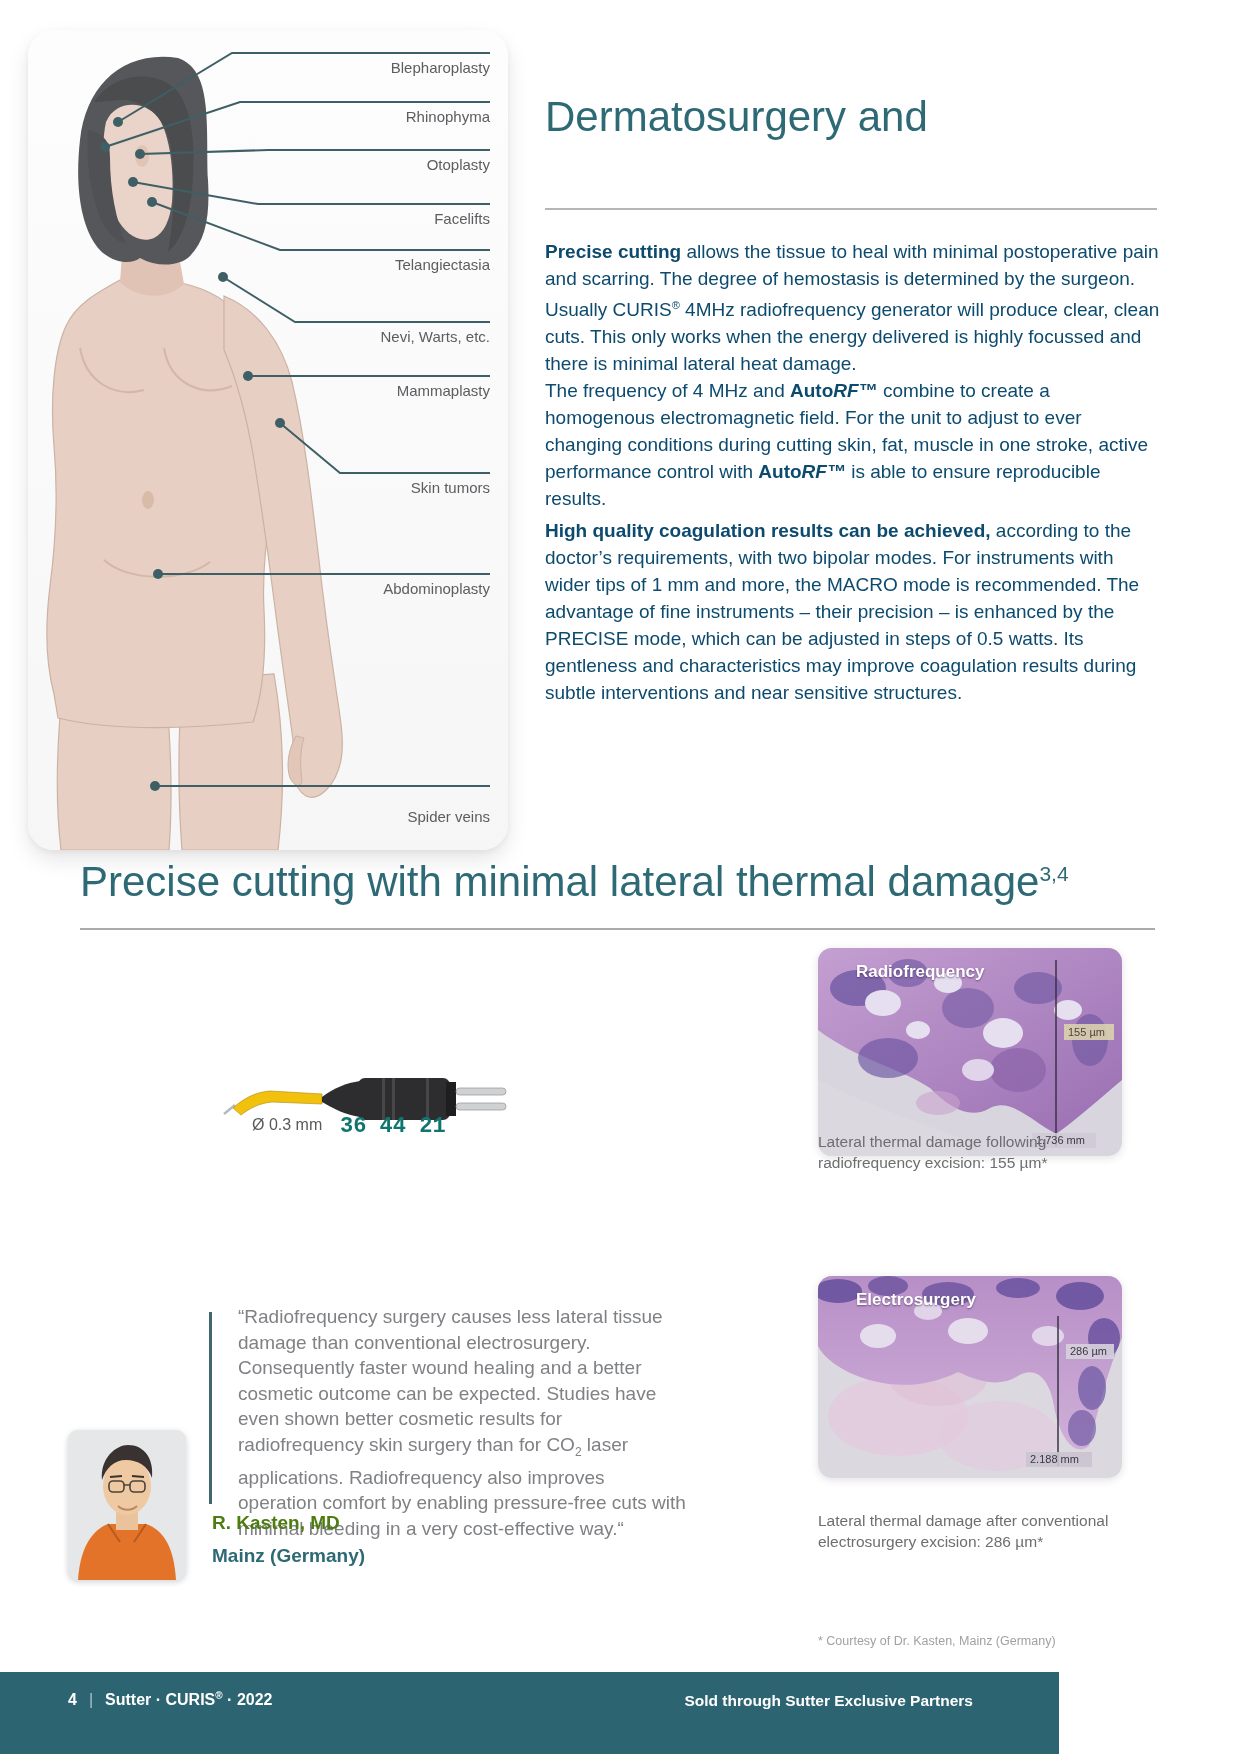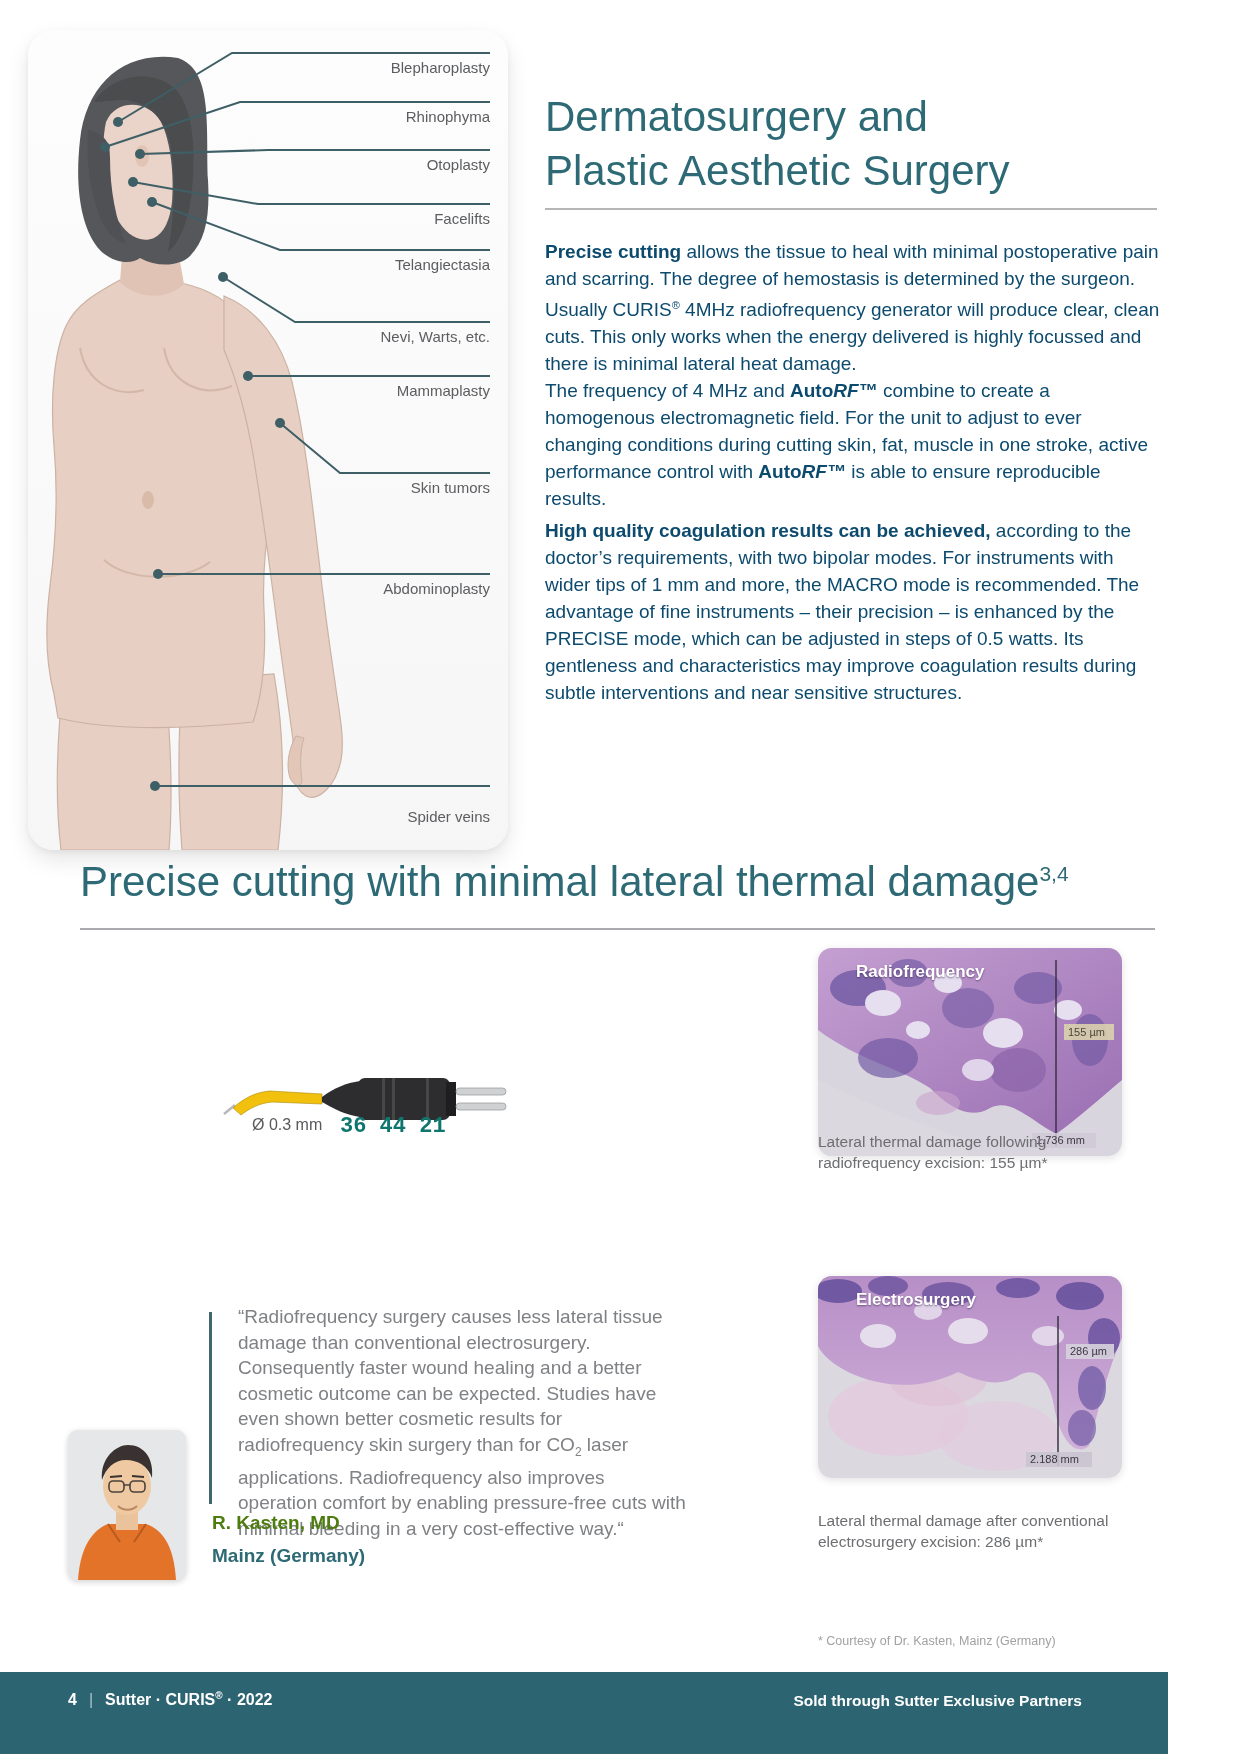--- a/index.html
+++ b/index.html
@@ -42,21 +42,21 @@
   .quote-text{left:238px;top:1304px;width:448px;font-size:19px;line-height:25.5px;color:#7f8184;}
   .quote-author{left:212px;top:1512px;font-size:19px;font-weight:bold;color:#4d7c0f;}
   .quote-loc{left:212px;top:1545px;font-size:19px;font-weight:bold;color:#2d6a75;}
   sub.small{font-size:12px;}
 
   .portrait{left:68px;top:1430px;width:118px;height:150px;border-radius:10px;overflow:hidden;
             box-shadow:0 2px 6px rgba(0,0,0,.18);background:#e6e7e8;}
 
   
   .credit{left:818px;top:1634px;font-size:12.5px;color:#a0a1a3;}
-  .footer{left:0;top:1672px;width:1168px;height:82px;background:#2c6471;color:#ffffff;}
+  .footer{left:0;top:1672px;width:1059px;height:82px;background:#2c6471;color:#ffffff;}
   .footer-left{position:absolute;left:68px;top:18px;font-size:16px;font-weight:bold;}
   .footer-sep{display:inline-block;margin:0 12px;font-weight:normal;opacity:.6;}
   .footer-right{position:absolute;right:86px;top:20px;font-size:15.5px;font-weight:bold;}
   sup.reg{font-size:10px;}
 </style>
 </head>
 <body>
 
 <div class="page">
 
@@ -118,21 +118,20 @@
         <div class="dg-label" style="top: 298px;">Nevi, Warts, etc.</div>
         <div class="dg-label" style="top: 352px;">Mammaplasty</div>
         <div class="dg-label" style="top: 449px;">Skin tumors</div>
         <div class="dg-label" style="top: 550px;">Abdominoplasty</div>
         <div class="dg-label" style="top: 778px; margin-left: 18px;">Spider veins</div>
       </div>
   </div>
 
   <div class="abs title">
     <div>Dermatosurgery and</div>
-    <div>Plastic Aesthetic Surgery</div>
   </div>
   <div class="abs title-rule"></div>
 
   <div class="abs para" style="top:238px;">
     <span class="b">Precise cutting</span><span> allows the tissue to heal with minimal postoperative pain and scarring. The degree of hemostasis is determined by the surgeon. Usually CURIS</span><sup class="small">®</sup><span> 4MHz radiofrequency generator will produce clear, clean cuts. This only works when the energy delivered is highly focussed and there is minimal lateral heat damage.</span><br>
     <span>The frequency of 4 MHz and </span><span class="b">Auto</span><span class="bi">RF™</span><span> combine to create a homogenous electromagnetic field. For the unit to adjust to ever changing conditions during cutting skin, fat, muscle in one stroke, active performance control with </span><span class="b">Auto</span><span class="bi">RF™</span><span> is able to ensure reproducible results.</span>
   </div>
 
   <div class="abs para" style="top:517px;">
     <span class="b">High quality coagulation results can be achieved,</span><span> according to the doctor’s requirements, with two bipolar modes. For instruments with wider tips of 1 mm and more, the MACRO mode is recommended. The advantage of fine instruments – their precision – is enhanced by the PRECISE mode, which can be adjusted in steps of 0.5 watts. Its gentleness and characteristics may improve coagulation results during subtle interventions and near sensitive structures.</span>

